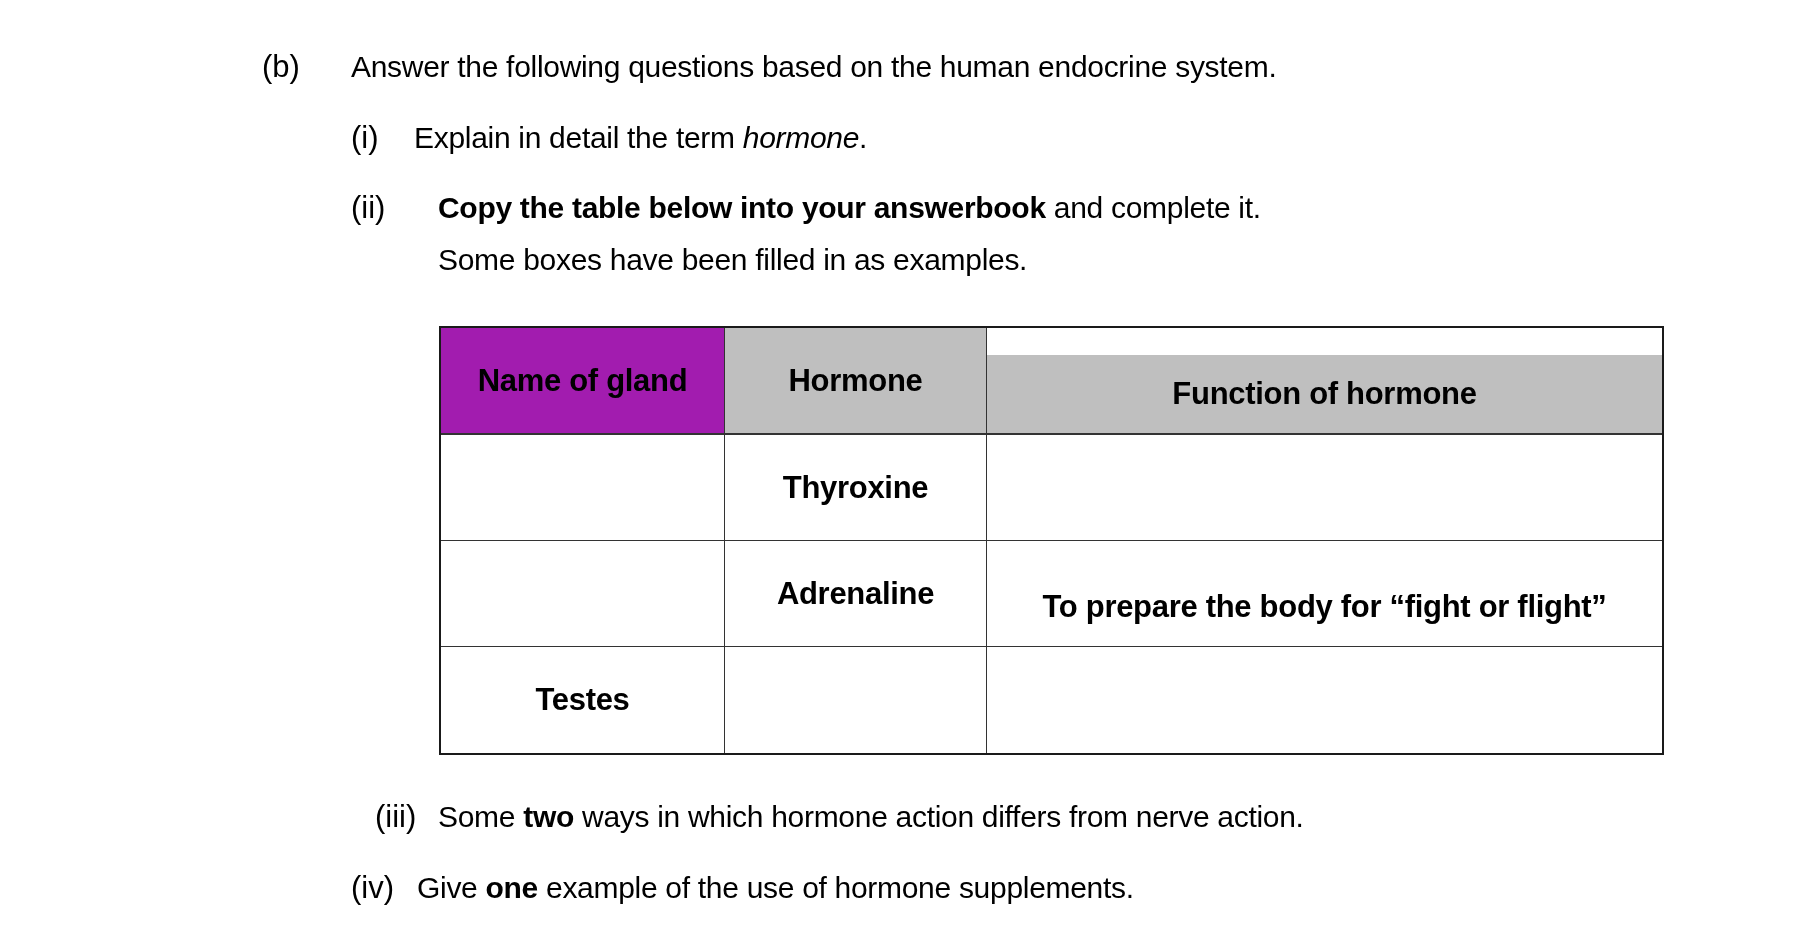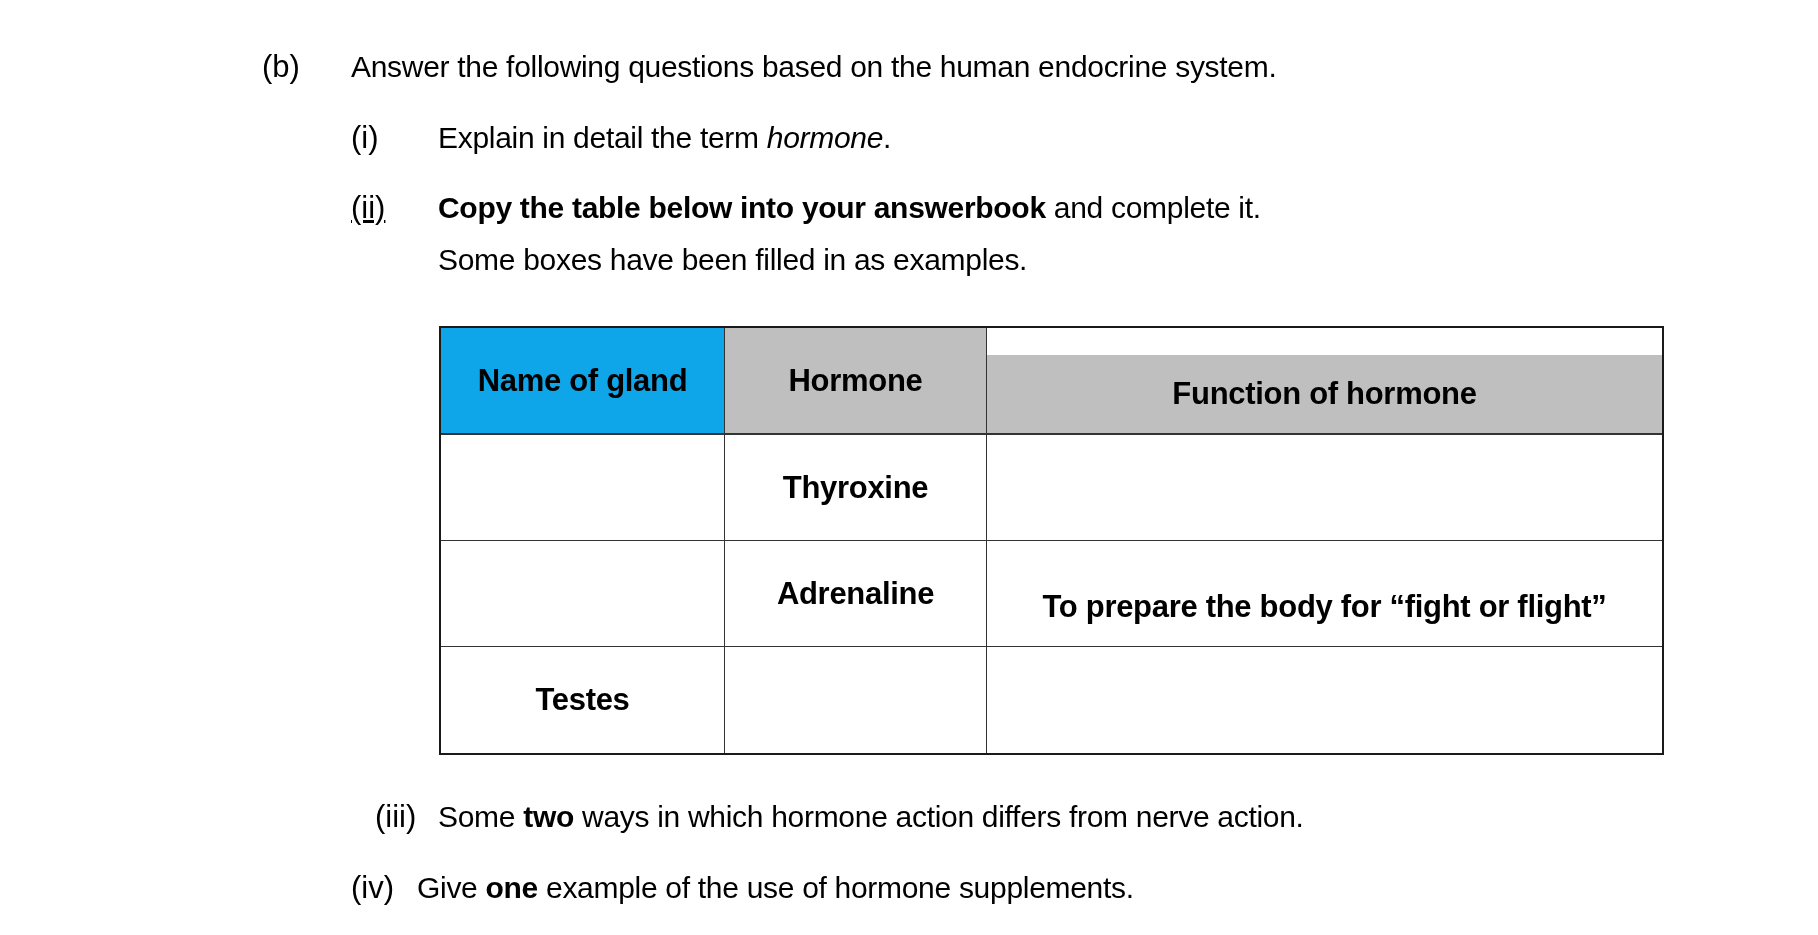--- a/index.html
+++ b/index.html
@@ -30,28 +30,28 @@
     .cell.last-row { border-bottom:none; }
     .cell.head { background:#bfbfbf; border-bottom:2px solid #333; }
   </style>
 </head>
 <body>
 
 <div class="label" style="left:262px; top:49px;">(b)</div>
 <div class="line" style="left:351px; top:49px;">Answer the following questions based on the human endocrine system.</div>
 
 <div class="label" style="left:351px; top:120px;">(i)</div>
-<div class="line" style="left:438px; top:120px;"><span>Explain in detail the term </span><i>hormone</i><span>.</span></div>
+<div class="line" style="left:414px; top:120px;"><span>Explain in detail the term </span><i>hormone</i><span>.</span></div>
 
-<div class="label" style="left:351px; top:190px;text-decoration:underline;">(ii)</div>
+<div class="label" style="left:351px; top:190px;">(ii)</div>
 <div class="line" style="left:438px; top:190px;"><b>Copy the table below into your answerbook</b><span> and complete it.</span></div>
 <div class="line" style="left:438px; top:242px;">Some boxes have been filled in as examples.</div>
 
 <div class="tbl">
-  <div class="cell head" style="background: #0ea5e9;">Name of gland</div>
+  <div class="cell head" style="background: #a21caf;">Name of gland</div>
   <div class="cell head" style="background: rgb(191, 191, 191);">Hormone</div>
   <div class="cell head last-col" style="background: rgb(191, 191, 191);">Function of hormone</div>
 
   <div class="cell"></div>
   <div class="cell">Thyroxine</div>
   <div class="cell last-col"></div>
 
   <div class="cell"></div>
   <div class="cell">Adrenaline</div>
   <div class="cell last-col">To prepare the body for “fight or flight”</div>

